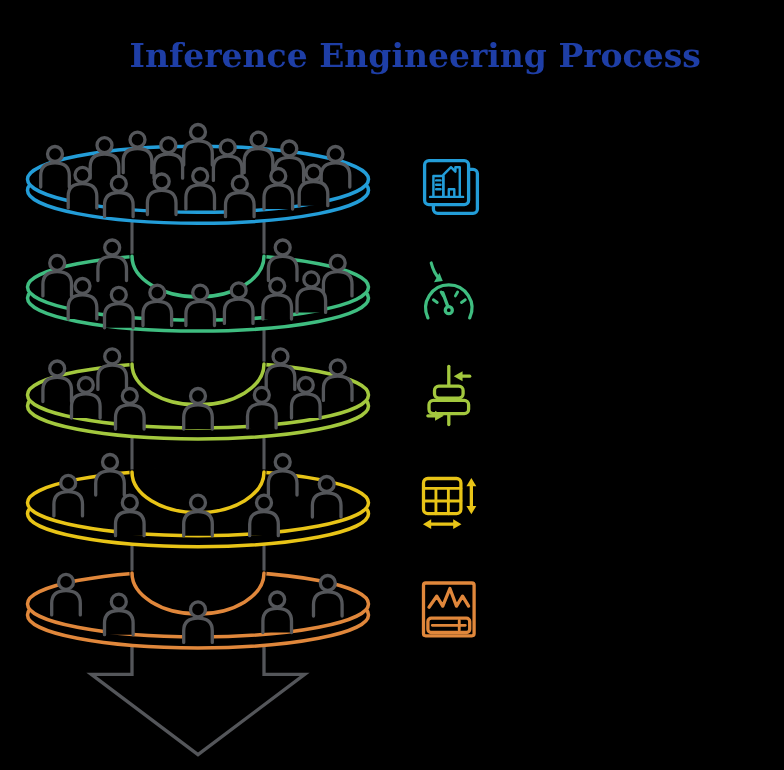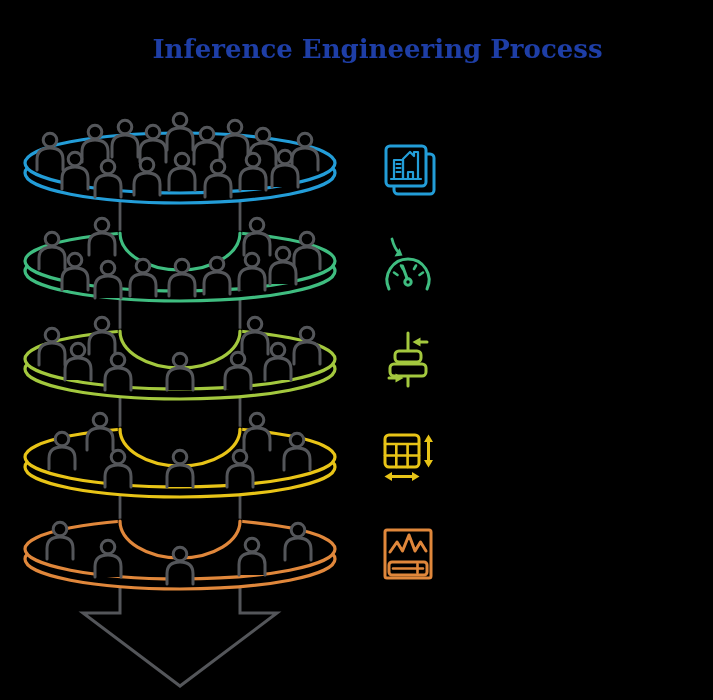--- a/index.html
+++ b/index.html
@@ -1,19 +1,19 @@
 <!DOCTYPE html>
 <html><head>
 <meta charset="utf-8">
 <style>
   html,body{margin:0;padding:0;background:#000;}
   .stage{position:relative;width:713px;height:700px;background:#000;overflow:hidden;
          font-family:"DejaVu Sans",sans-serif;}
   .title{position:absolute;top:34px;left:0;width:713px;text-align:center;text-indent:42px;
-         font-family:"DejaVu Serif","Liberation Serif",serif;font-weight:700;font-size:26px;
+         font-family:"DejaVu Serif","Liberation Serif",serif;font-weight:700;font-size:30px;
          letter-spacing:0px;}
   svg{position:absolute;top:0;left:0;}
 </style>
 </head>
 <body>
 
 <div class="stage" style="background: rgb(0, 0, 0);">
   <div class="title" style="color: rgb(30, 62, 166);">Inference Engineering Process</div>
 
   <svg width="713" height="700" viewBox="0 0 713 700">

